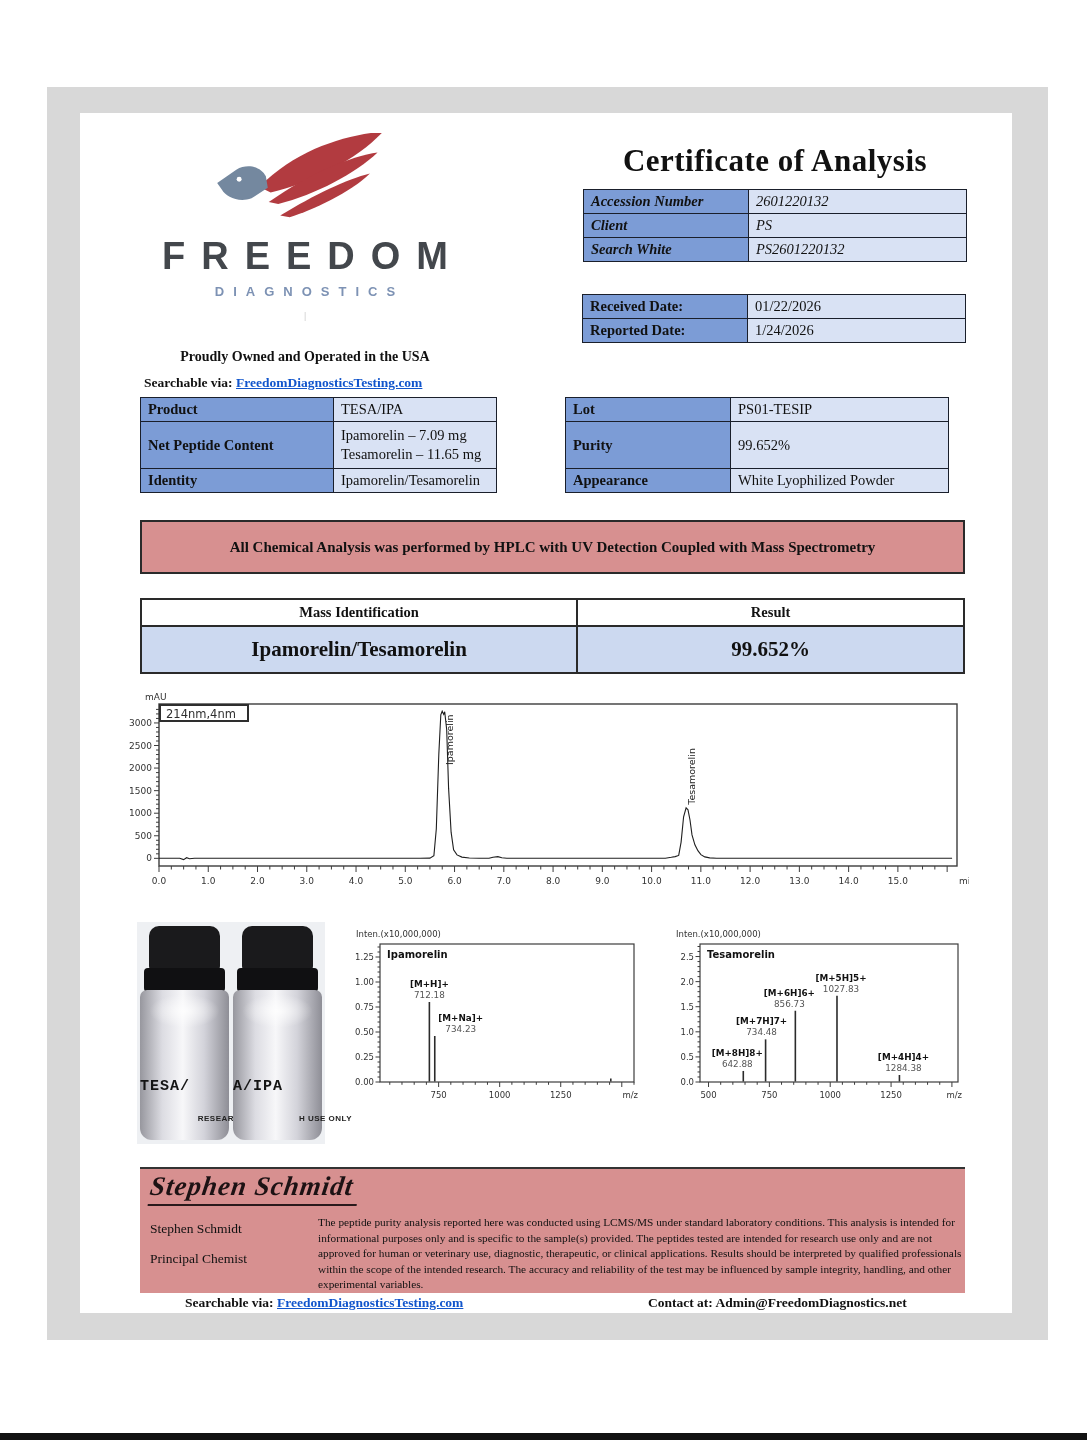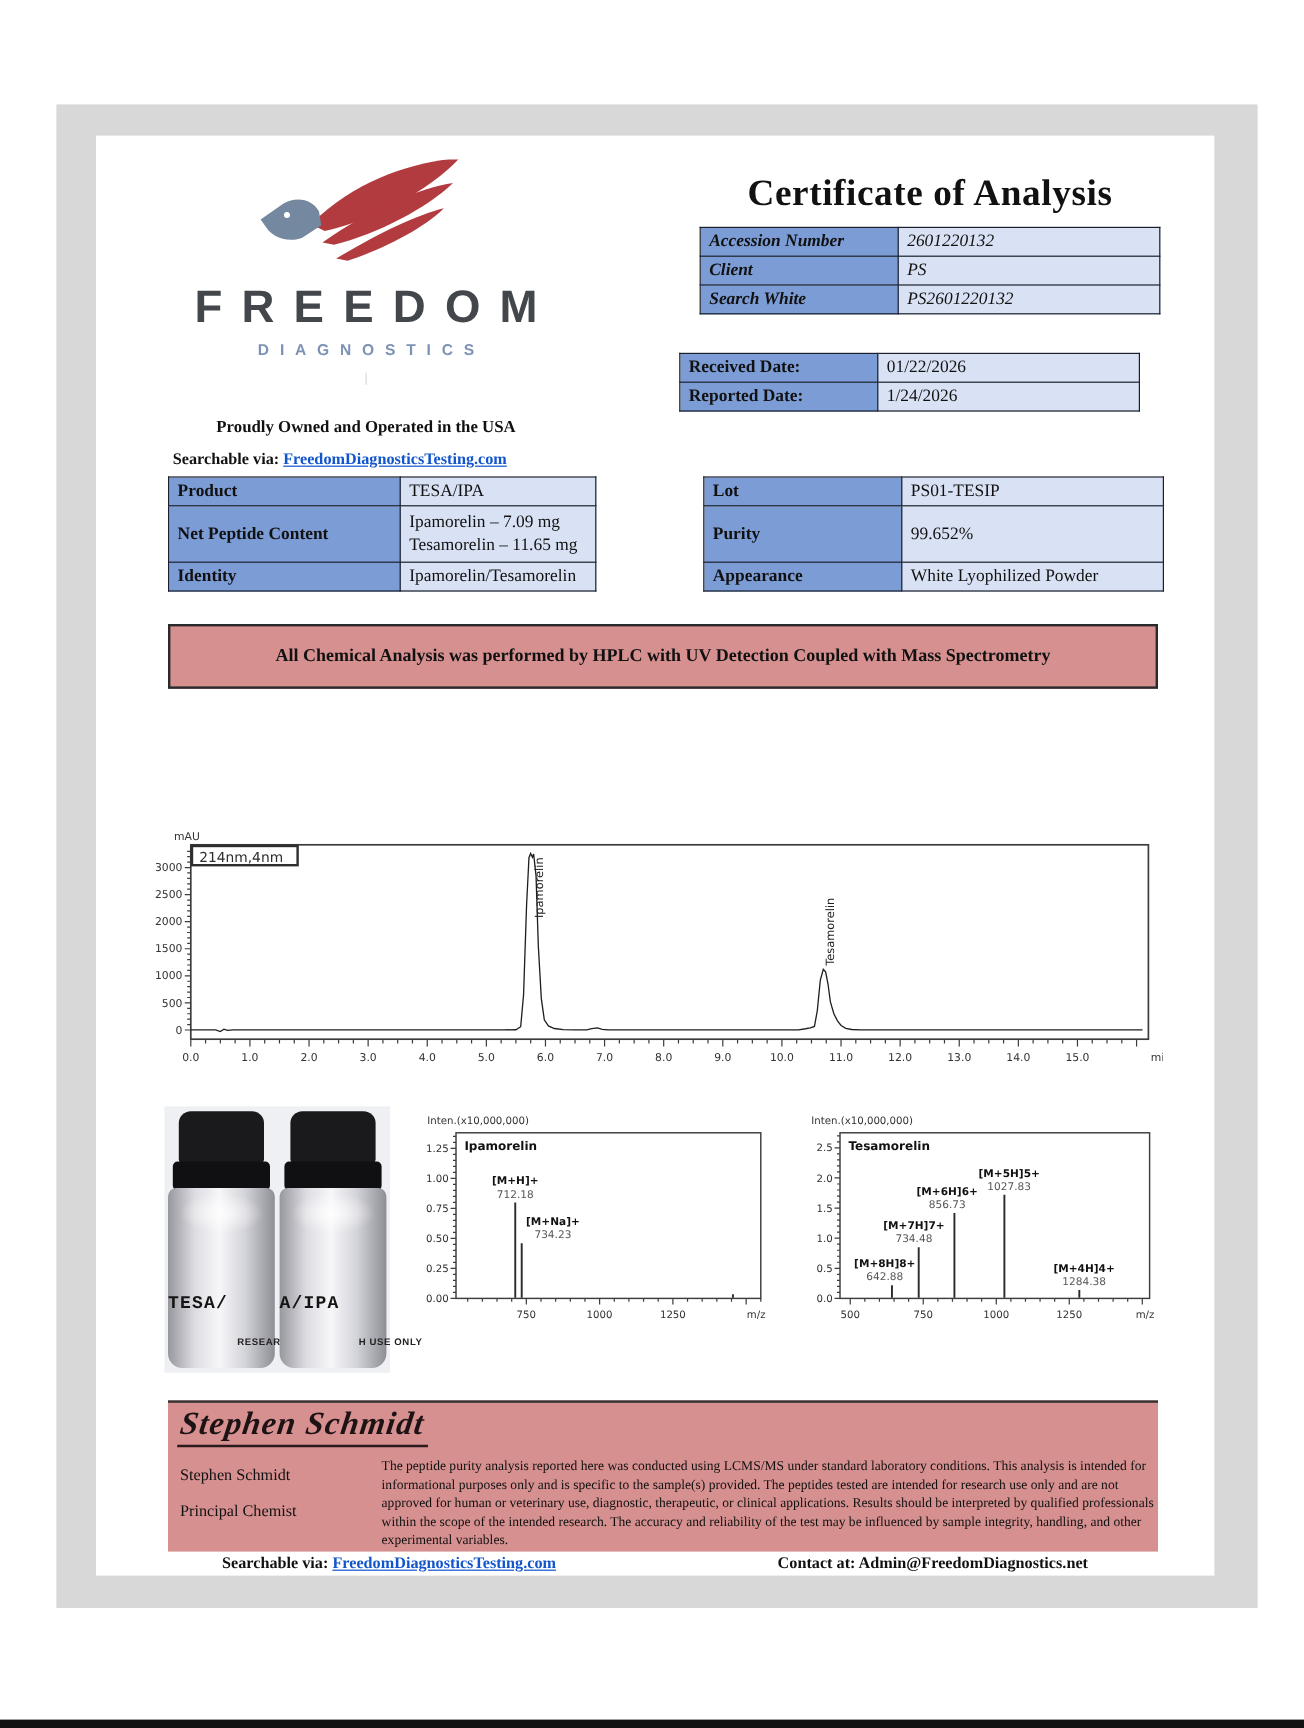--- a/index.html
+++ b/index.html
@@ -25,25 +25,25 @@
   .doc-title{position:absolute;left:480px;top:30px;width:430px;text-align:center;
              font-weight:bold;font-size:31px;letter-spacing:.5px;}
 
   
   table{border-collapse:collapse;}
   .kv{width:384px;}
   .kv td{border:1.6px solid #1a1f2b;font-size:14.5px;padding:3px 7px;vertical-align:middle;}
   .kv td.k{background:#7c9cd6;font-weight:bold;width:150px;}
   .kv td.v{background:#d9e2f4;}
   .tbl-info{position:absolute;left:503px;top:76px;font-style:italic;}
-  .tbl-dates{position:absolute;left:486px;top:181px;}
+  .tbl-dates{position:absolute;left:502px;top:181px;}
   .tbl-product{position:absolute;left:60px;top:284px;}
   .tbl-product.kv{width:357px;}
   .tbl-product td.k{width:178px;}
-  .tbl-lot{position:absolute;left:506px;top:284px;}
+  .tbl-lot{position:absolute;left:485px;top:284px;}
   .kv td.tall{height:40px;}
   .vline{display:block;line-height:1.3;}
 
   
   .banner{position:absolute;left:60px;top:407px;width:825px;height:54px;background:#d79090;
           border:2px solid #2a2a2a;box-sizing:border-box;display:flex;align-items:center;
           justify-content:center;font-weight:bold;font-size:15px;text-align:left;}
 
   
   .tbl-mass{position:absolute;left:60px;top:485px;width:825px;}
@@ -183,20 +183,32 @@
     </tr>
     <tr>
       <td class="k">Appearance</td>
       <td class="v">White Lyophilized Powder</td>
     </tr>
   </tbody>
     </table>
 
   <div class="banner">All Chemical Analysis was performed by HPLC with UV Detection Coupled with Mass Spectrometry</div>
 
+  <table class="tbl-mass">
+    <tbody>
+        <tr class="hdr">
+      <td class="c1">Mass Identification</td>
+      <td>Result</td>
+    </tr>
+    <tr class="data">
+      <td class="c1">Ipamorelin/Tesamorelin</td>
+      <td>99.652%</td>
+    </tr>
+  </tbody>
+    </table>
 
   <svg id="chrom" class="chrom" width="856" height="214">
       <rect x="46" y="14" width="798" height="162" fill="none" stroke="#3c3c3c" stroke-width="1.4"></rect>
       <line x1="41" y1="168.32869080779943" x2="46" y2="168.32869080779943" stroke="#3c3c3c" stroke-width="1"></line>
       <line x1="43" y1="163.81615598885793" x2="46" y2="163.81615598885793" stroke="#3c3c3c" stroke-width="1"></line>
       <line x1="43" y1="159.30362116991643" x2="46" y2="159.30362116991643" stroke="#3c3c3c" stroke-width="1"></line>
       <line x1="43" y1="154.79108635097492" x2="46" y2="154.79108635097492" stroke="#3c3c3c" stroke-width="1"></line>
       <line x1="43" y1="150.27855153203342" x2="46" y2="150.27855153203342" stroke="#3c3c3c" stroke-width="1"></line>
       <line x1="41" y1="145.76601671309191" x2="46" y2="145.76601671309191" stroke="#3c3c3c" stroke-width="1"></line>
       <line x1="43" y1="141.2534818941504" x2="46" y2="141.2534818941504" stroke="#3c3c3c" stroke-width="1"></line>

